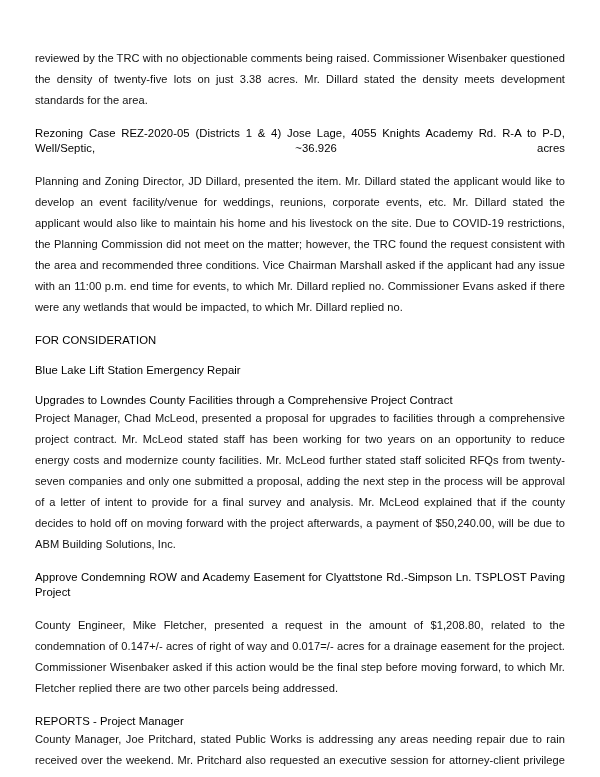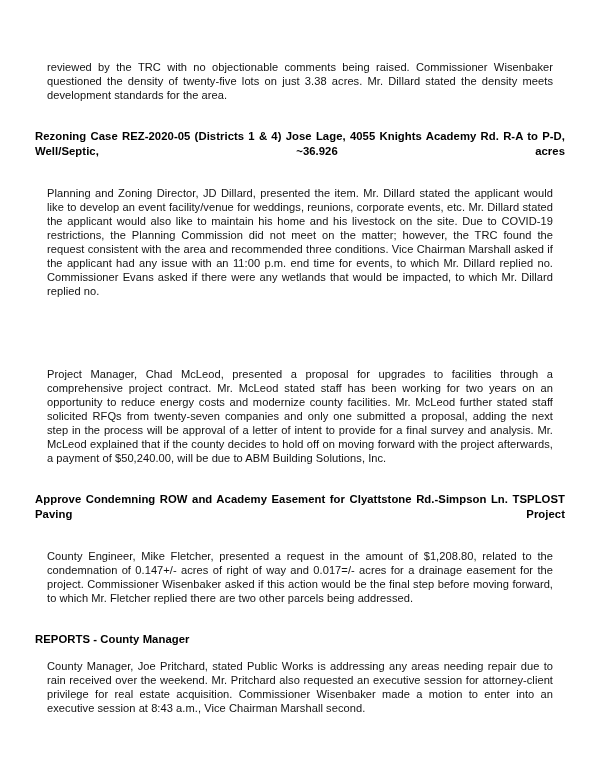--- a/index.html
+++ b/index.html
@@ -21,33 +21,33 @@
     width: 600px;
     height: 777px;
     background: #ffffff;
     box-sizing: border-box;
     padding: 48px 35px 0 35px;
   }
   .doc-body {
     width: 530px;
   }
   p.para {
-    margin: 12px;
+    margin: 0;
     font-size: 11.1px;
-    line-height: 14px;
+    line-height: 21px;
     text-align: justify;
     text-justify: inter-word;
     letter-spacing: 0.005em;
     color: #111111;
   }
   h2.section-head {
     margin: 0;
     font-size: 11.3px;
     line-height: 15.05px;
-    font-weight: bold;
+    font-weight: normal;
     text-align: left;
     color: #000000;
     letter-spacing: 0.005em;
   }
   h2.section-head.justified {
     text-align: justify;
     text-justify: inter-word;
   }
   .gap-sm { height: 15px; }
   .gap-md { height: 15px; }
@@ -68,36 +68,39 @@
     <p class="para">reviewed by the TRC with no objectionable comments being raised.  Commissioner Wisenbaker questioned the density of twenty-five lots on just 3.38 acres.  Mr. Dillard stated the density meets development standards for the area.</p>
 
     <div class="gap-sm"></div>
 
     <h2 class="section-head justified force-justify">Rezoning Case REZ-2020-05 (Districts 1 &amp; 4) Jose Lage, 4055 Knights Academy Rd. R-A to P-D, Well/Septic, ~36.926 acres</h2>
 
     <p class="para">Planning and Zoning Director, JD Dillard, presented the item.  Mr. Dillard stated the applicant would like to develop an event facility/venue for weddings, reunions, corporate events, etc.  Mr. Dillard stated the applicant would also like to maintain his home and his livestock on the site.  Due to COVID-19 restrictions, the Planning Commission did not meet on the matter; however, the TRC found the request consistent with the area and recommended three conditions.  Vice Chairman Marshall asked if the applicant had any issue with an 11:00 p.m. end time for events, to which Mr. Dillard replied no.  Commissioner Evans asked if there were any wetlands that would be impacted, to which Mr. Dillard replied no.</p>
 
     <div class="gap-md"></div>
 
+    <h2 class="section-head">FOR CONSIDERATION</h2>
 
     <div class="gap-md"></div>
 
+    <h2 class="section-head">Blue Lake Lift Station Emergency Repair</h2>
 
 
     <div class="gap-md"></div>
 
+    <h2 class="section-head">Upgrades to Lowndes County Facilities through a Comprehensive Project Contract</h2>
 
     <p class="para">Project Manager, Chad McLeod, presented a proposal for upgrades to facilities through a comprehensive project contract.  Mr. McLeod stated staff has been working for two years on an opportunity to reduce energy costs and modernize county facilities.  Mr. McLeod further stated staff solicited RFQs from twenty-seven companies and only one submitted a proposal, adding the next step in the process will be approval of a letter of intent to provide for a final survey and analysis.  Mr. McLeod explained that if the county decides to hold off on moving forward with the project afterwards, a payment of $50,240.00, will be due to ABM Building Solutions, Inc.</p>
 
     <div class="gap-md"></div>
 
     <h2 class="section-head justified force-justify">Approve Condemning ROW and Academy Easement for Clyattstone Rd.-Simpson Ln. TSPLOST Paving Project</h2>
 
     <p class="para">County Engineer, Mike Fletcher, presented a request in the amount of $1,208.80, related to the condemnation of 0.147+/- acres of right of way and 0.017=/- acres for a drainage easement for the project.  Commissioner Wisenbaker asked if this action would be the final step before moving forward, to which Mr. Fletcher replied there are two other parcels being addressed.</p>
 
     <div class="gap-md"></div>
 
-    <h2 class="section-head">REPORTS - County Manager</h2>
+    <h2 class="section-head">REPORTS - Project Manager</h2>
 
     <p class="para">County Manager, Joe Pritchard, stated Public Works is addressing any areas needing repair due to rain received over the weekend.  Mr. Pritchard also requested an executive session for attorney-client privilege for real estate acquisition.  Commissioner Wisenbaker made a motion to enter into an executive session at 8:43 a.m., Vice Chairman Marshall second.</p>
 
   </div>
 </div>
 
 </body></html>

